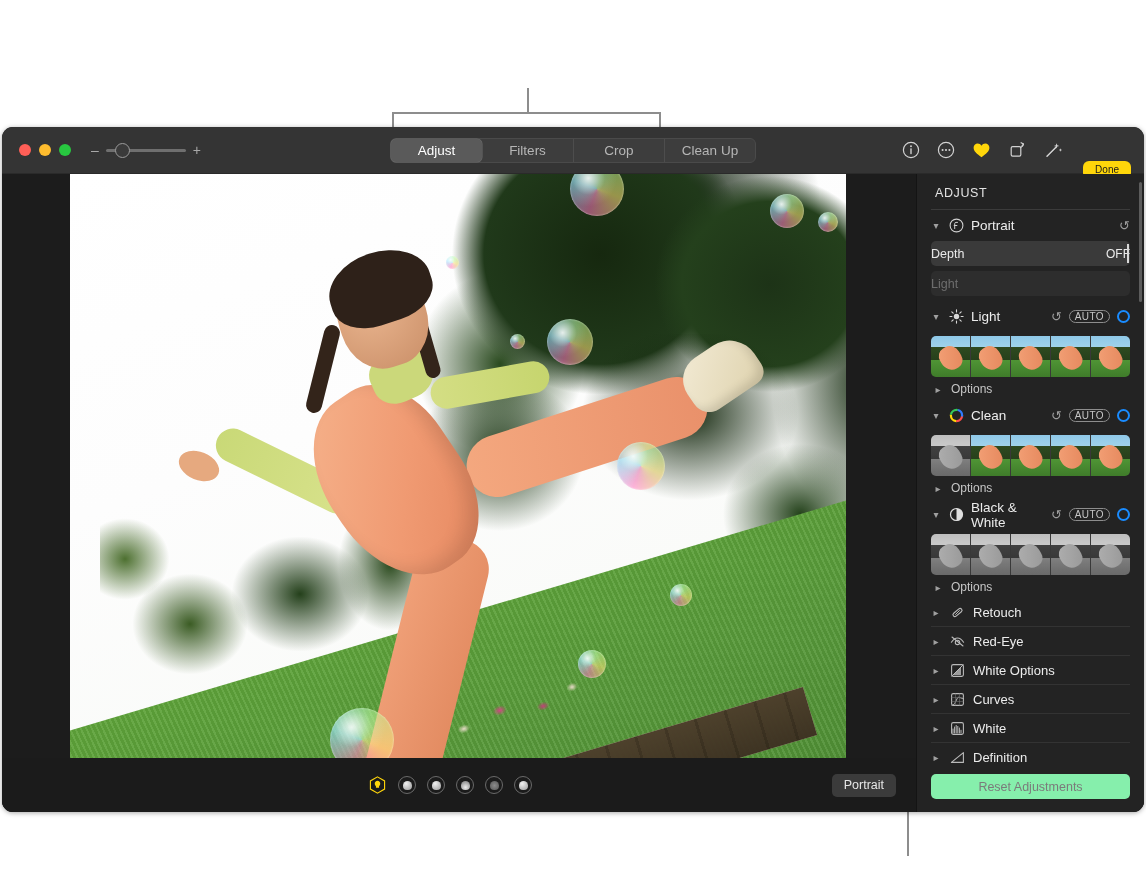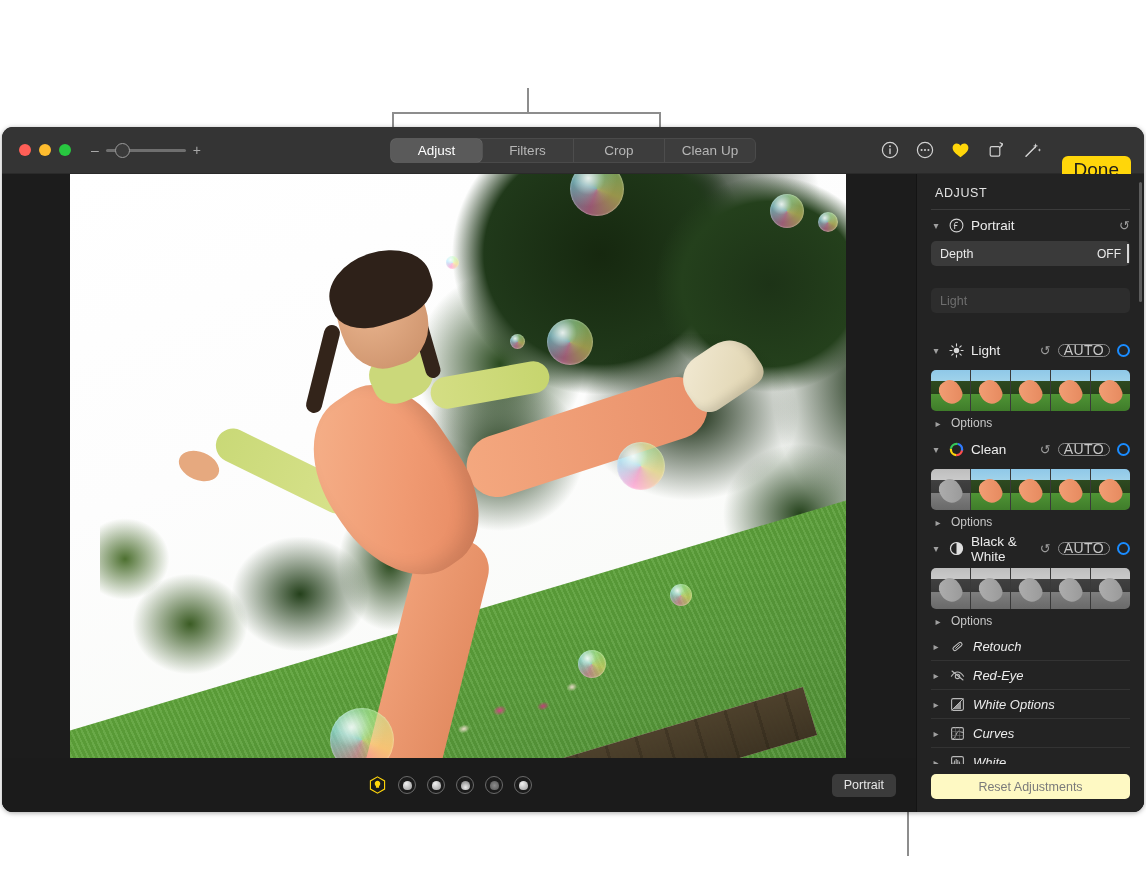--- a/index.html
+++ b/index.html
@@ -104,21 +104,21 @@
 
   
   #tb-right {
     position: absolute; right: 13px;
     display: flex; align-items: center; gap: 17px;
   }
   .tbicon { color: #d6d6d6; display: flex; align-items: center; justify-content: center; }
   #done-button {
     background: #ffd60a;
     color: #1b1b1b;
-    font-size: 19px;
+    font-size: 10px;
     padding: 3px 12px 4px;
     border-radius: 6px;
     margin-left: 3px;
     margin-top: 40px;
   }
 
   
   #body { position: relative; height: 638px; display: flex; }
 
   
@@ -301,34 +301,34 @@
     height: 31px;
     gap: 7px;
   }
   .chev { color: #a0a0a0; font-size: 10px; width: 10px; text-align: center; }
   .sec-icon { width: 16px; height: 16px; display:flex; align-items:center; justify-content:center; color: #cfcfcf; }
   .sec-label { color: #ececec; font-size: 13.5px; flex: 1; }
   .sec-ctrls { display: flex; align-items: center; gap: 7px; }
   .revert { color: #9b9b9b; font-size: 13px; }
   .auto-pill {
     border: 1px solid #8d8d8d; color: #c6c6c6;
-    font-size: 14px; letter-spacing: .4px;
+    font-size: 10px; letter-spacing: .4px;
     border-radius: 7px; padding: 1px 5px 1px;
     line-height: 9px;
   }
   .blue-ring {
     width: 13px; height: 13px; border-radius: 50%;
     border: 2px solid #1a8cff;
   }
   .pill-row {
     height: 25px; border-radius: 5px;
     background: #3a3a3a;
     display: flex; align-items: center;
-    padding: 0 9px;
-    margin-bottom: 22px;
+    padding: 0 0;
+    margin-bottom: 5px;
     color: #eaeaea; font-size: 12.5px;
     position: relative;
     gap: 8px;
   }
   .pill-row.muted { background: #2d2d2d; color: #6e6e6e; }
   .pill-row .right { margin-left: auto; font-size: 12px; }
   .pill-row .cursor {
     position: absolute; right: 1px; top: 3px; width: 2px; height: 19px; background: #d8d8d8;
   }
   .strip {
@@ -353,28 +353,28 @@
   .options-row {
     display: flex; align-items: center; gap: 8px;
     height: 22px; color: #c6c6c6; font-size: 12px;
     padding-left: 2px;
   }
   .simple-row {
     display: flex; align-items: center; gap: 8px;
     height: 29px;
     border-bottom: 1px solid #333;
   }
-  .simple-row .sec-label { font-size: 13px; font-style: italic; }
+  .simple-row .sec-label { font-size: 13px; }
   #panel-footer {
     padding: 10px 14px 13px;
     background: #232323;
   }
   #reset-button {
     width: 100%; height: 25px;
-    background: #fef9c3; border-radius: 5px;
+    background: #86efac; border-radius: 5px;
     color: #7b7b7b; font-size: 12.5px;
     display: flex; align-items: center; justify-content: center;
   }
   #panel-scrollbar {
     position: absolute; right: 2px; top: 8px;
     width: 3px; height: 120px; border-radius: 2px; background: #5c5c5c;
   }
 
   
   #bottombar {

